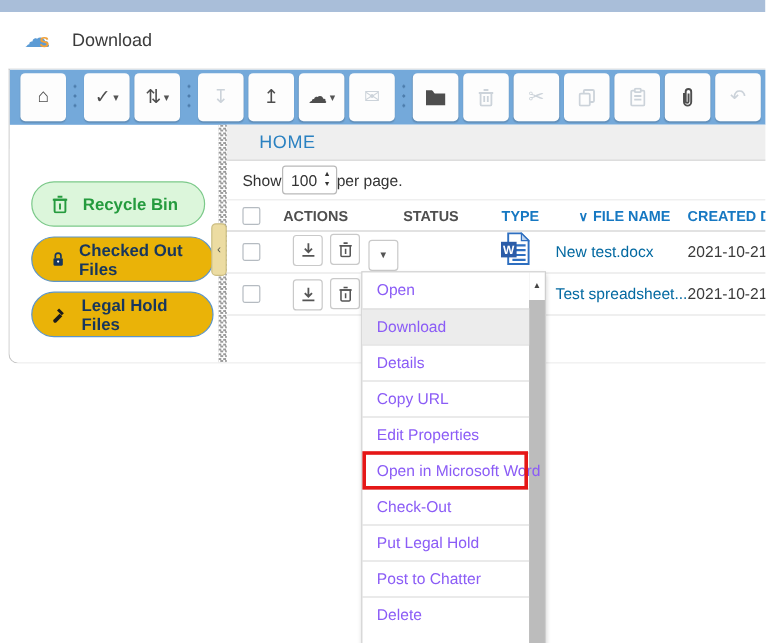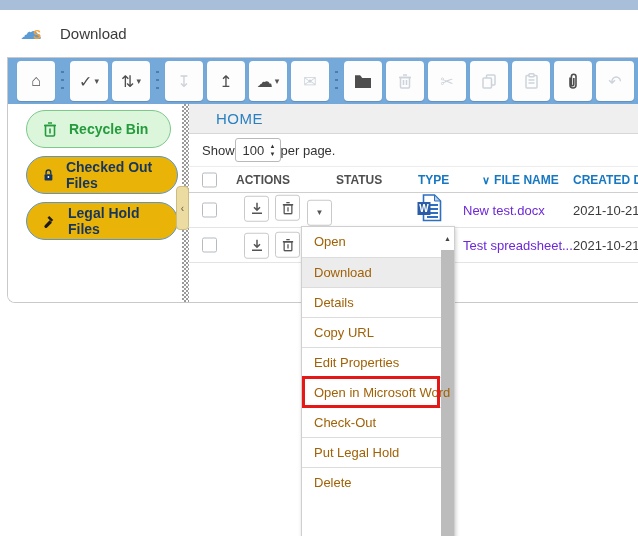--- a/index.html
+++ b/index.html
@@ -23,21 +23,21 @@
   .toolbar { height:46px; background:#74a9da; display:flex; align-items:center; padding-left:9px; gap:4px; overflow:hidden; }
   .tbtn { width:38px; height:40px; background:#fdfdfd; border:none; border-radius:4px; display:flex; align-items:center; justify-content:center; gap:2px; font-size:16px; color:#4e4e4e; cursor:pointer; flex:0 0 auto; box-shadow:0 1px 1px rgba(0,0,0,.15); }
   .tbtn.disabled { color:#ccd3da; cursor:default; }
   .tbtn.disabled svg { stroke:#ccd3da; color:#ccd3da; }
   .tbtn .caret { font-size:9px; color:#555; }
   .tsep { width:7px; height:26px; flex:0 0 auto; background-image:radial-gradient(circle,#4d7dac 1.3px,transparent 1.4px); background-size:7px 8px; background-position:center top; background-repeat:repeat-y; }
   .tbtn svg { display:block; }
 
   
   .wbody { display:flex; height:200px; }
-  .sidebar { width:174px; background:#fff; padding-top:6px; flex:0 0 auto; }
+  .sidebar { width:174px; background:#fff; padding-top:27px; flex:0 0 auto;margin-top:20px; }
   .sbtn { display:flex; align-items:center; gap:12px; height:38px; margin:0 10px 8px 18px; border-radius:19px; padding:0 16px; font-size:14px; font-weight:bold; cursor:pointer; }
   .sbtn.green { background:#dcf6db; border:1px solid #7cc98a; color:#259b3e; width:145px; }
   .sbtn.blue { background:#eab308; border:1px solid #5d95c8; color:#17365d; width:152px; }
   .divider { width:7px; flex:0 0 auto; position:relative; background-image:repeating-conic-gradient(#9a9a9a 0% 25%, #ffffff 0% 50%); background-size:4px 4px; }
   .collapse-handle { position:absolute; left:-6px; top:82px; width:13px; height:44px; background:#ecdca2; border:1px solid #cbbd82; border-radius:4px; display:flex; align-items:center; justify-content:center; font-size:10px; color:#5a5a4a; cursor:pointer; z-index:3; }
 
   .main { flex:1; background:#fff; min-width:0; }
   .home-bar { height:30px; background:#efefef; border-bottom:1px solid #d7d7d7; display:flex; align-items:center; padding-left:27px; }
   .home-link { color:#2a81c1; font-size:15px; letter-spacing:.5px; cursor:pointer; }
   .show-row { height:33px; display:flex; align-items:center; padding-left:13px; font-size:13px; color:#333; border-bottom:1px solid #ececec; }
@@ -47,28 +47,28 @@
 
   .thead { height:26px; position:relative; font-size:12px; font-weight:bold; color:#4f4f4f; border-bottom:1px solid #cfcfcf; }
   .trow { height:35px; position:relative; border-bottom:1px solid #e4e4e4; }
   .cell { position:absolute; top:50%; transform:translateY(-50%); white-space:nowrap; }
   .col-check { left:13px; } .col-actions { left:47px; } .col-status { left:147px; }
   .col-type { left:229px; color:#1678c2; } .col-file { left:270px; color:#1678c2;margin-left:23px; } .col-created { left:384px; color:#1678c2; }
   .sort-ind { font-size:11px; margin-right:4px; }
   .checkbox { width:15px; height:15px; border:1px solid #b5bbc1; border-radius:2px; background:#fff; display:inline-block; cursor:pointer; }
   .abtn { width:25px; height:26px; border:1px solid #c9c9c9; border-radius:3px; background:#fff; display:inline-flex; align-items:center; justify-content:center; color:#555; cursor:pointer; margin-right:2px; }
   .abtn .vcaret { font-size:8px; color:#555; }
-  .filelink { color:#6d28d9; font-size:13px; cursor:pointer; }
+  .filelink { color:#0369a1; font-size:13px; cursor:pointer; }
   .datecell { color:#3a3a3a; font-size:13px; left:384px; }
   .type-icon { left:228px; }
 
   
   .menu { position:absolute; left:301px; top:226px; width:154px; height:316px; background:#fff; border:1px solid #cfcfcf; box-shadow:1px 2px 4px rgba(0,0,0,.2); display:flex; z-index:5; }
   .menu-items { width:139px; position:relative; }
-  .mitem { height:30px; line-height:30px; padding-left:12px; font-size:13px; color:#a16207; cursor:pointer; white-space:nowrap; }
+  .mitem { height:30px; line-height:30px; padding-left:12px; font-size:13px; color:#8b5cf6; cursor:pointer; white-space:nowrap; }
   .mitem + .mitem { border-top:1px solid #dcdcdc; }
   .mitem.hover { background:#ececec; }
   .annotation-box { position:absolute; left:0px; top:149px; width:138px; height:32px; border:3px solid #e51717; pointer-events:none; z-index:6; }
   .menu-scroll { width:14px; background:#bcbcbc; display:flex; flex-direction:column; }
   .scroll-up { height:23px; background:#fff; display:flex; align-items:center; justify-content:center; font-size:7px; color:#444; cursor:pointer; }
   .scroll-track { flex:1; background:#bcbcbc; cursor:pointer; }
 </style>
 </head>
 <body>
 
@@ -269,20 +269,21 @@
   <div class="menu">
     <div class="menu-items">
       <div class="mitem">Open</div>
       <div class="mitem hover">Download</div>
       <div class="mitem">Details</div>
       <div class="mitem">Copy URL</div>
       <div class="mitem">Edit Properties</div>
       <div class="mitem">Open in Microsoft Word</div>
       <div class="mitem">Check-Out</div>
       <div class="mitem">Put Legal Hold</div>
+      <div class="mitem">Post to Chatter</div>
       <div class="mitem">Delete</div>
       <div class="annotation-box"></div>
     </div>
     <div class="menu-scroll">
       <div class="scroll-up">
           <span>▲</span>
         </div>
       <div class="scroll-track"></div>
     </div>
   </div>

